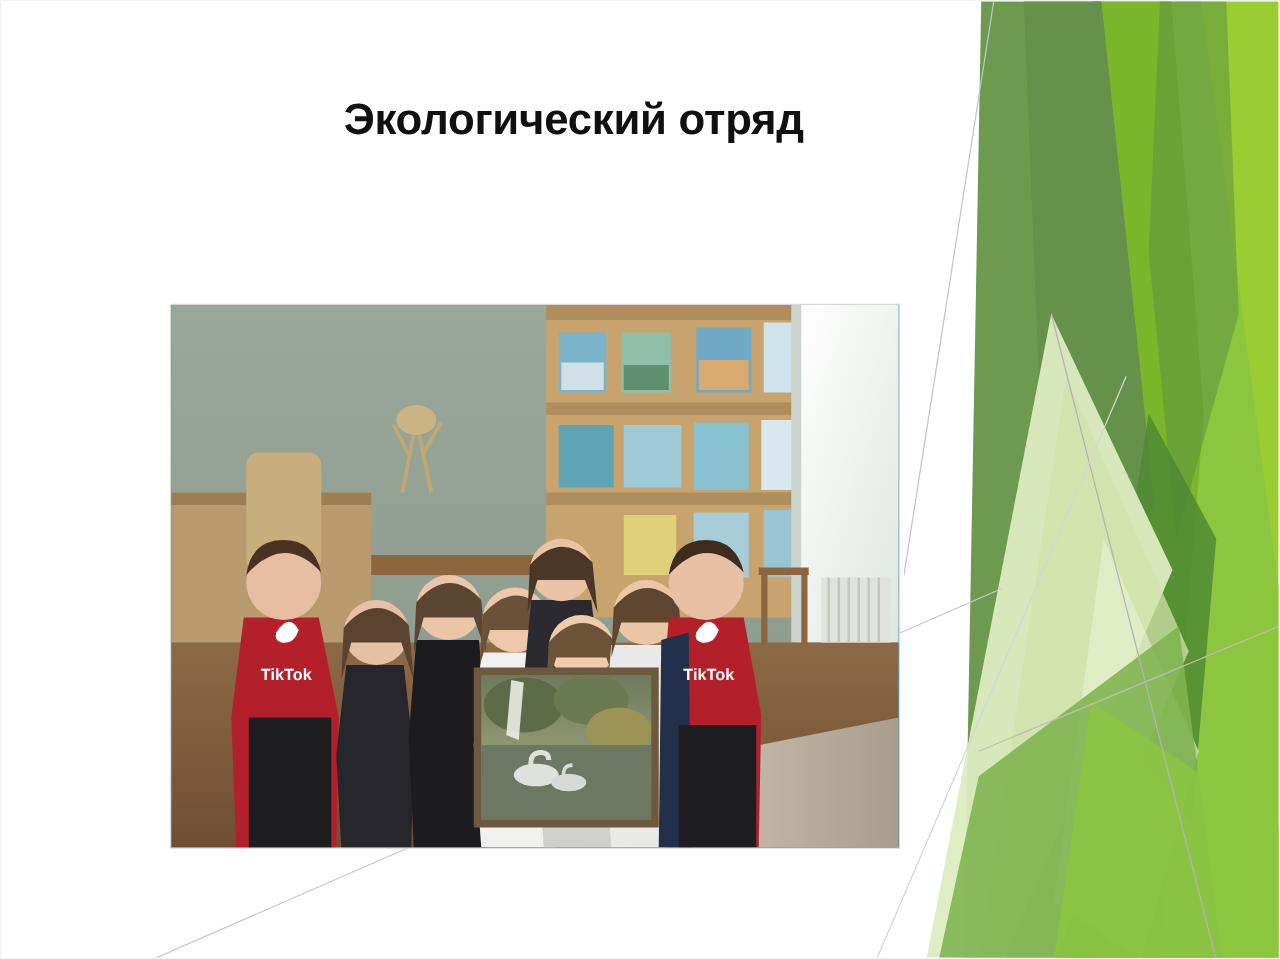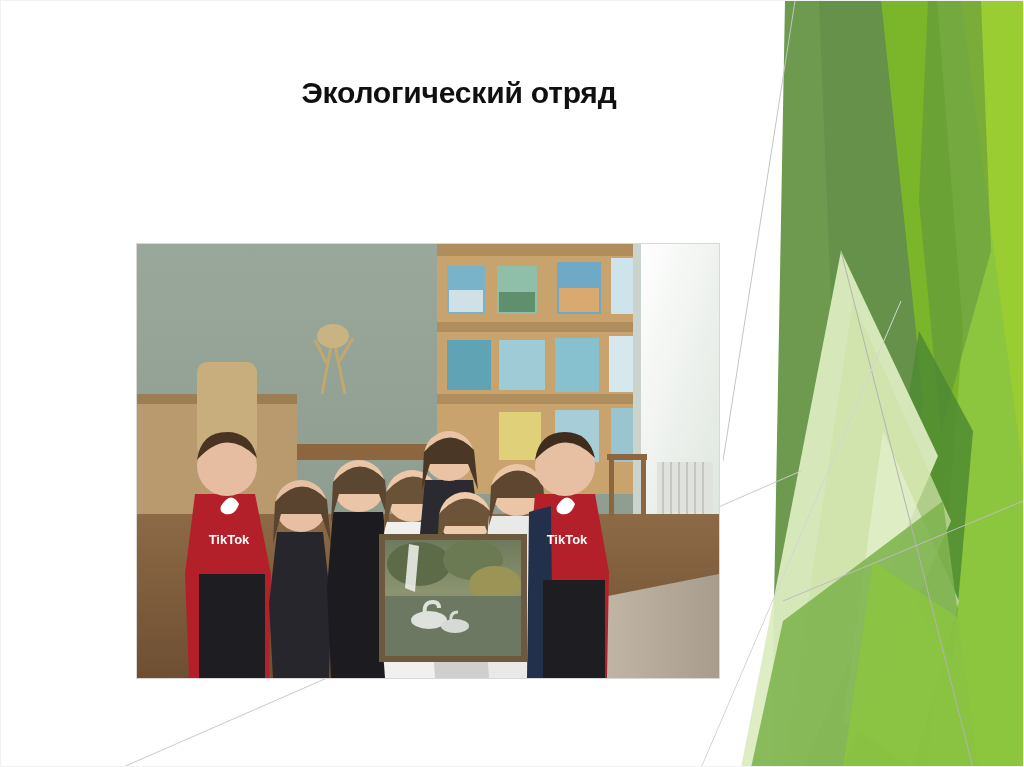--- a/index.html
+++ b/index.html
@@ -39,21 +39,21 @@
 
   
   .title-block {
     position: absolute;
     left: 108px;
     top: 72px;
     width: 700px;
     text-align: center;
   }
   .title-line {
-    font-size: 30px;
+    font-size: 35px;
     font-weight: bold;
     line-height: 1.32;
     color: #101010;
     letter-spacing: -0.2px;
     white-space: nowrap;
   }
 
   
   .photo-frame {
     position: absolute;

